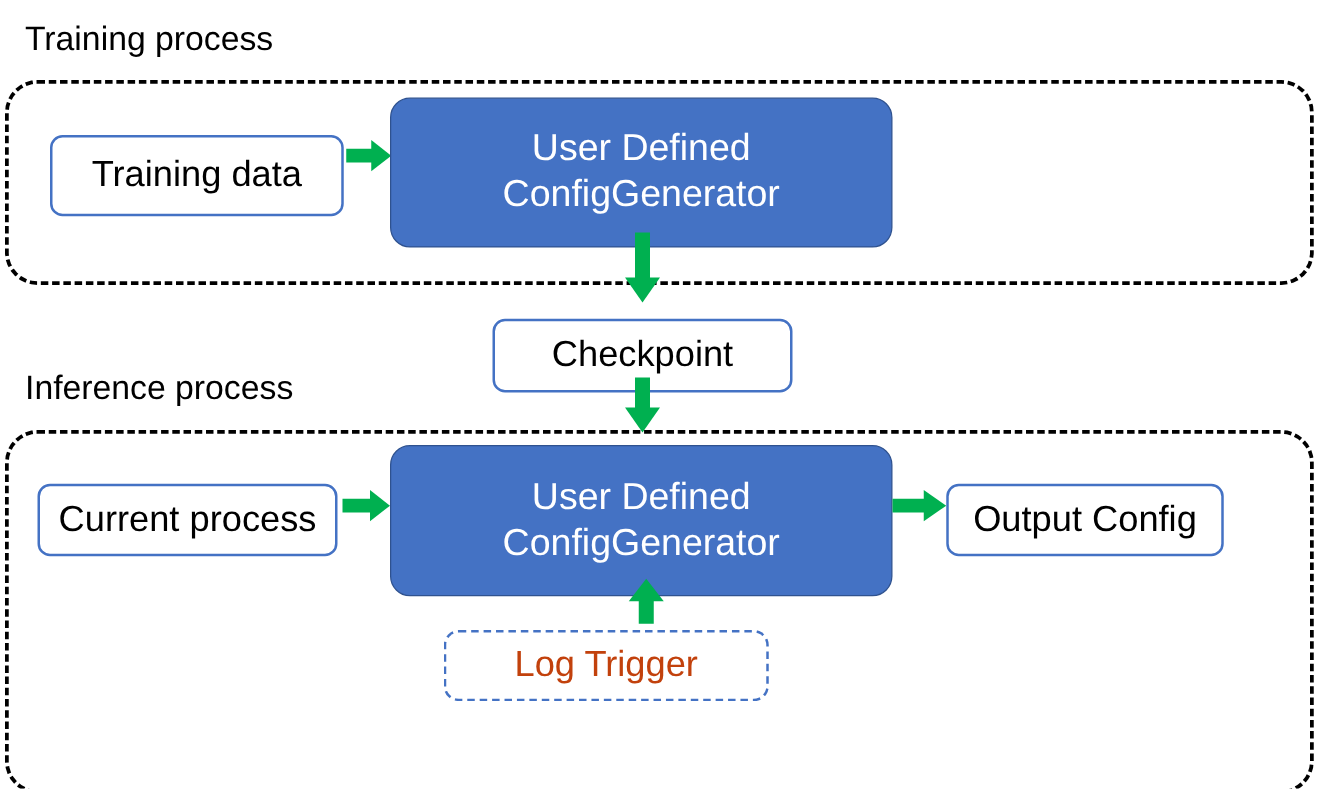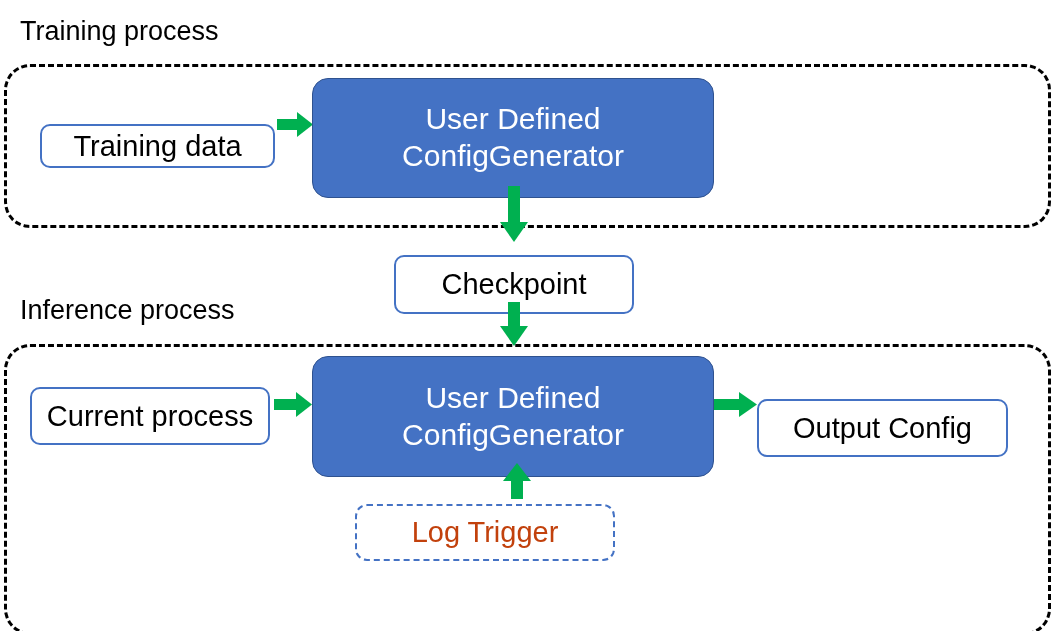--- a/index.html
+++ b/index.html
@@ -82,21 +82,21 @@
 </style>
 </head>
 <body>
 
 <div id="canvas">
 
   <div class="abs section-title" style="left:20px; top:6px;">Training process</div>
 
   <div class="abs process-container" style="left:4px; top:52px; width:1047px; height:164px;"></div>
 
-  <div class="abs io-box" style="left:40px; top:112px; width:235px; height:44px;">
+  <div class="abs io-box" style="left:40px; top:96px; width:235px; height:65px;">
     <span>Training data</span>
   </div>
 
   <svg class="arrow-svg" style="left:275px; top:108px;" width="40" height="34">
     <g fill="#00B050">
       <rect x="2" y="11" width="22" height="11"></rect>
       <polygon points="22,4 38,16.5 22,29"></polygon>
     </g>
   </svg>
 
@@ -143,21 +143,21 @@
     <span>ConfigGenerator</span>
   </div>
 
   <svg class="arrow-svg" style="left:714px; top:388px;" width="45" height="34">
     <g fill="#00B050">
       <rect x="0" y="11" width="27" height="11"></rect>
       <polygon points="25,4 43,16.5 25,29"></polygon>
     </g>
   </svg>
 
-  <div class="abs io-box" style="left:757px; top:387px; width:251px; height:58px;">
+  <div class="abs io-box" style="left:757px; top:375px; width:222px; height:58px;">
     <span>Output Config</span>
   </div>
 
   <svg class="arrow-svg" style="left:500px; top:463px;" width="34" height="36">
     <g fill="#00B050">
       <rect x="11" y="14" width="12" height="22"></rect>
       <polygon points="3,18 31,18 17,0"></polygon>
     </g>
   </svg>
 

